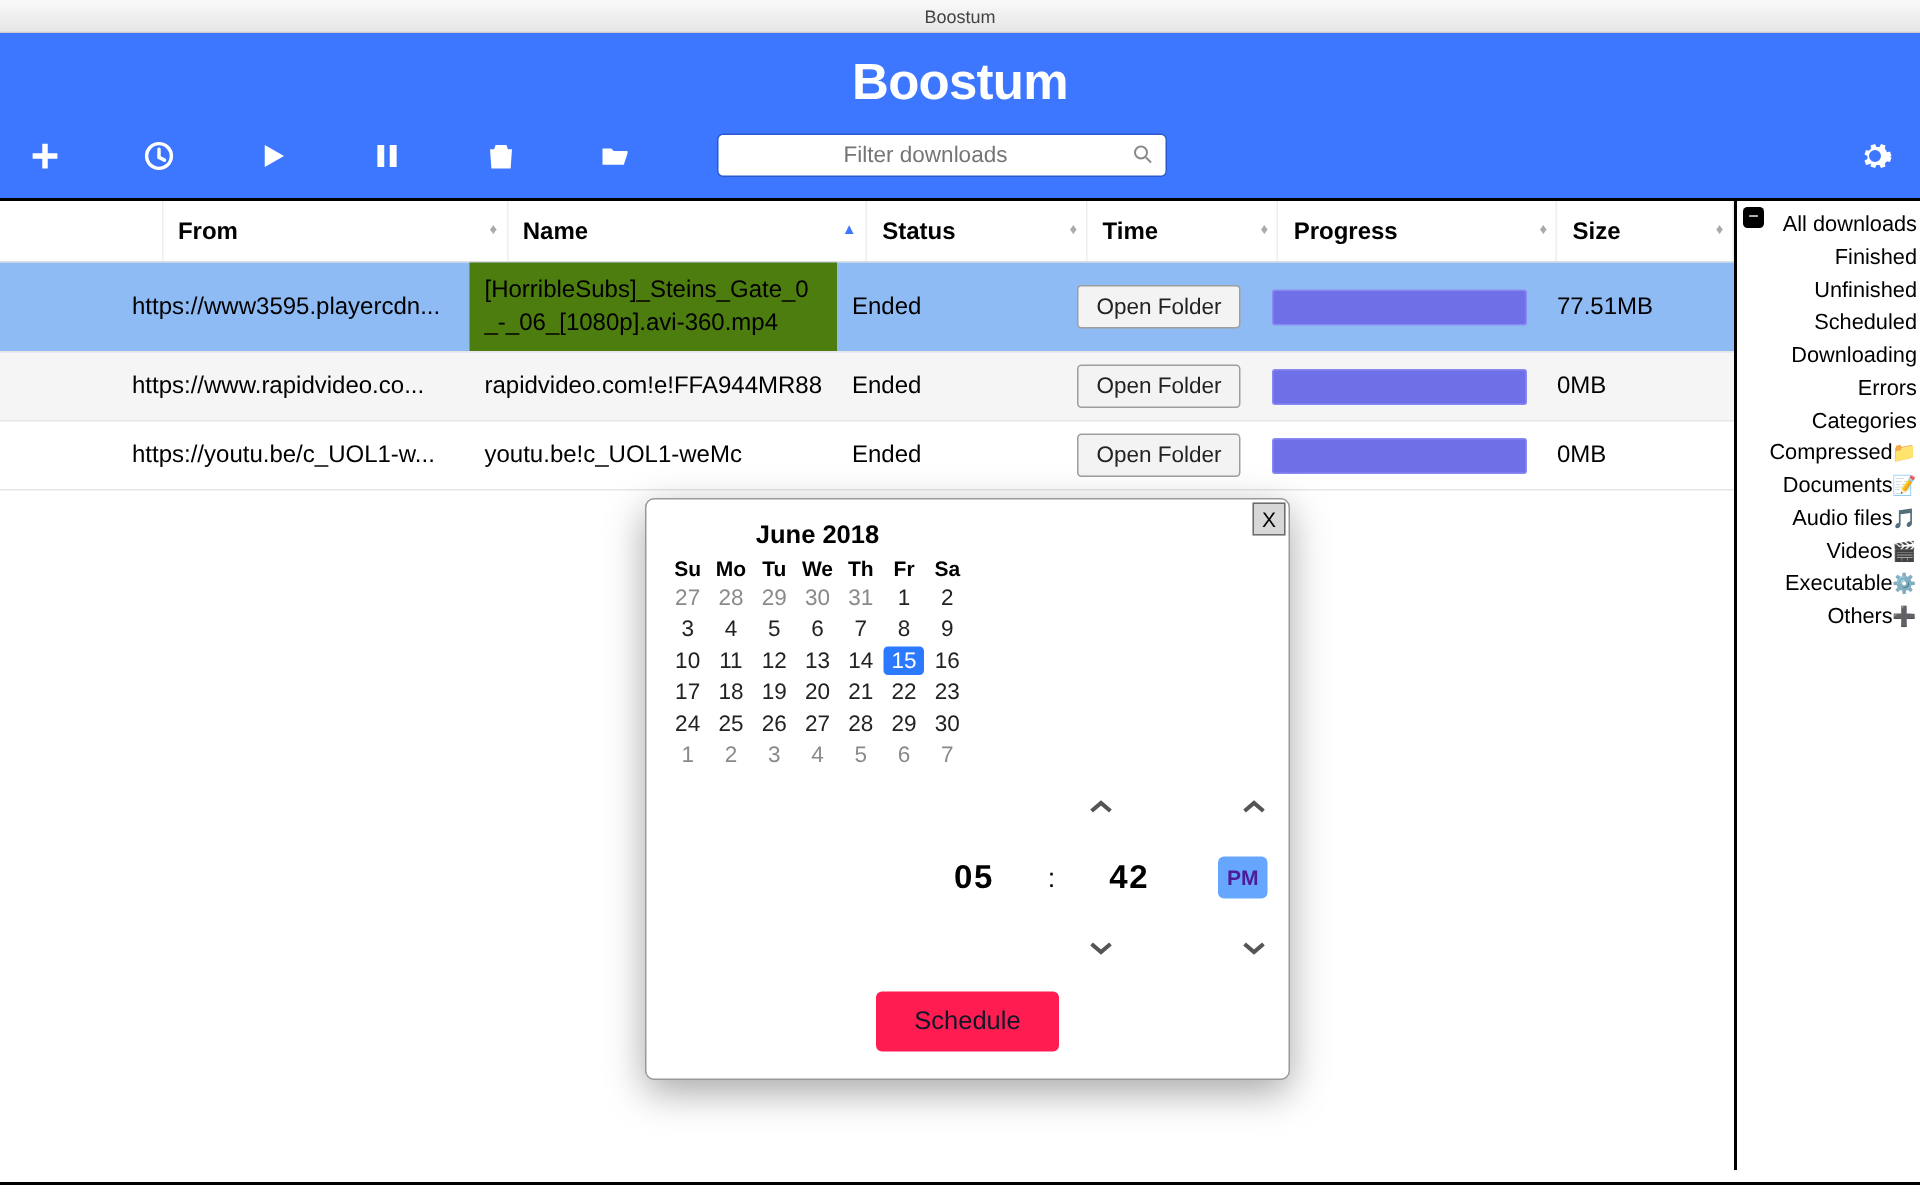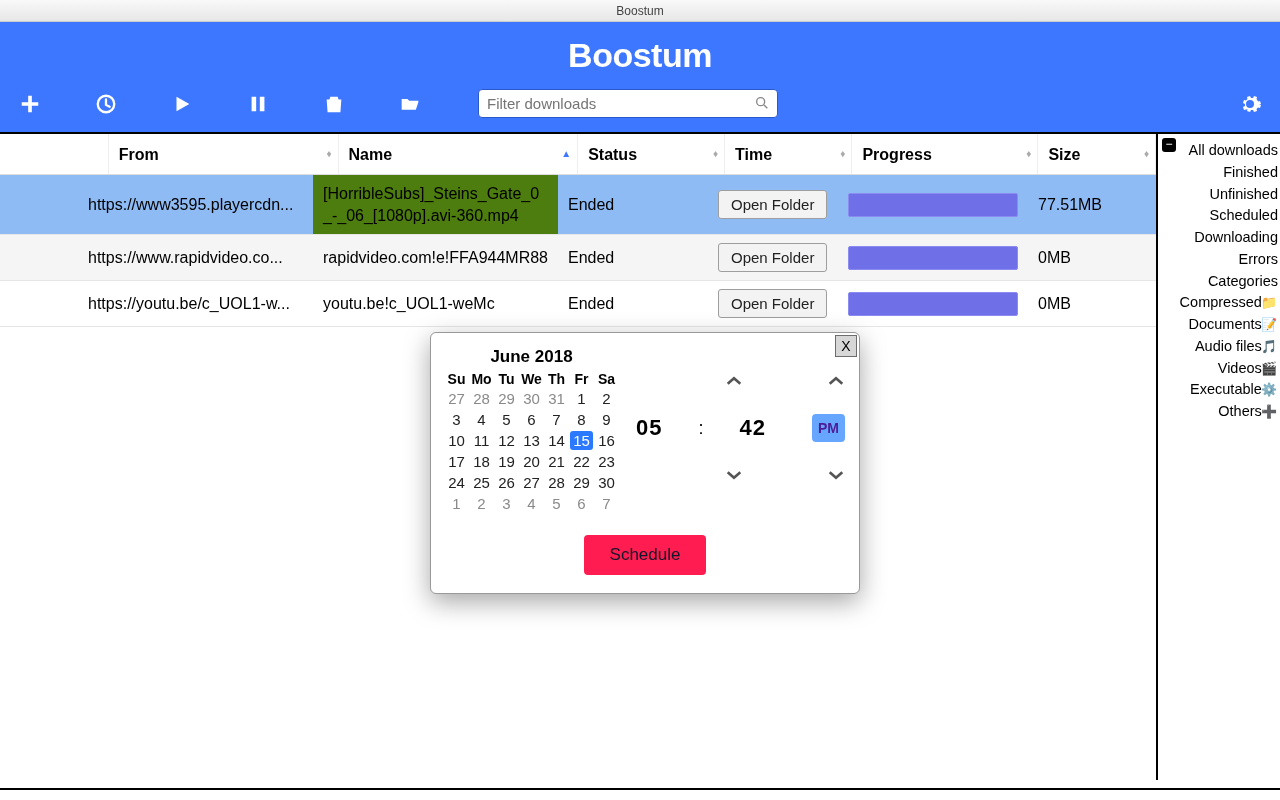--- a/index.html
+++ b/index.html
@@ -6,21 +6,21 @@
 body { font-family: -apple-system, "Helvetica Neue", Arial, sans-serif; font-size: 14px; background: #fff; width: 1280px; height: 800px; overflow: hidden; position: relative; }
 
 .titlebar { height: 22px; background: linear-gradient(#f9f9f9,#e7e7e7); border-bottom: 1px solid #ccc; text-align: center; font-size: 12px; line-height: 22px; color: #444; }
 
 .header { background: #3e77ff; color: #fff; border-bottom: 2px solid #000; }
 .app-title { text-align: center; font-size: 34px; font-weight: 600; padding: 14px 0 8px; letter-spacing: -0.5px; }
 .toolbar { display: flex; align-items: center; padding: 6px 18px 14px; gap: 52px; }
 .toolbar-icon { width: 24px; height: 24px; display: flex; align-items: center; justify-content: center; cursor: pointer; }
 .toolbar-icon svg { fill: #fff; }
 .search-wrap { position: relative; margin-left: 4px; }
-.search-input { width: 300px; height: 29px; border: 1px solid #2a59cc; border-radius: 4px; background: #fff; padding: 0 30px 0 8px; font-size: 15px; color: #0f172a; }
+.search-input { width: 300px; height: 29px; border: 1px solid #2a59cc; border-radius: 4px; background: #fff; padding: 0 30px 0 8px; font-size: 15px; color: #0f172a; text-align: center; }
 .search-icon { position: absolute; right: 8px; top: 6px; color: #888; }
 .gear { margin-left: auto; }
 
 .main { display: flex; height: calc(800px - 22px - 120px - 12px); }
 .table-wrap { flex: 1; overflow: hidden; }
 .thead { display: flex; background: #fff; border-bottom: 1px solid #ddd; font-weight: 700; font-size: 16px; padding-left: 32px; }
 .th { padding: 12px 10px 10px; position: relative; border-right: 1px solid #eee; }
 .th-left-gutter { width: 78px; }
 .th .sortmark { position: absolute; right: 6px; top: 14px; font-size: 10px; color: #aaa; }
 .th .sort-asc { color: #3e77ff; }
@@ -40,21 +40,21 @@
 .progress-bar { width: 170px; height: 24px; background: #6f6fe7; border: 1px solid #8a8af0; border-radius: 2px; }
 
 .sidebar { width: 124px; border-left: 2px solid #000; padding: 6px 0; font-size: 14.5px; line-height: 1.5; overflow: hidden; position: relative; }
 .sidebar .collapse { position: absolute; left: 4px; top: 4px; width: 14px; height: 14px; background: #000; color: #fff; border-radius: 3px; font-size: 12px; line-height: 12px; text-align: center; cursor: pointer; }
 .side-item { text-align: right; padding-right: 2px; white-space: nowrap; cursor: pointer; }
 .side-item .emoji { font-size: 13px; }
 
 
 .popup { position: absolute; left: 430px; top: 332px; width: 430px; background: #fff; border: 1px solid #999; border-radius: 6px; box-shadow: 0 8px 26px rgba(0,0,0,0.35); padding: 10px 14px 18px; }
 .popup .xbtn { position: absolute; right: 2px; top: 2px; width: 22px; height: 22px; background: #d7d7d7; border: 1px solid #6d6d6d; font-size: 14px; text-align: center; line-height: 20px; cursor: pointer; }
-.popup-body { display: flex; gap: 18px; }
+.popup-body { display: flex; gap: 18px; flex-direction: column; }
 .calendar { width: 200px; text-align: center; font-size: 15px; }
 .cal-title { font-weight: 700; font-size: 17px; margin: 4px 0 4px; }
 .cal-grid { display: grid; grid-template-columns: repeat(7, 1fr); gap: 2px 2px; }
 .cal-head { font-weight: 700; font-size: 14px; }
 .cal-day { font-size: 15px; padding: 1px 0; cursor: pointer; color: #222; }
 .cal-day.other { color: #8a8a8a; }
 .cal-day.sel { background: #2b79ff; color: #fff; border-radius: 3px; }
 .time-col { flex: 1; display: flex; flex-direction: column; align-items: flex-end; justify-content: center; }
 .time-row { display: flex; gap: 28px; align-items: center; }
 .chevron { width: 18px; height: 14px; cursor: pointer; }

